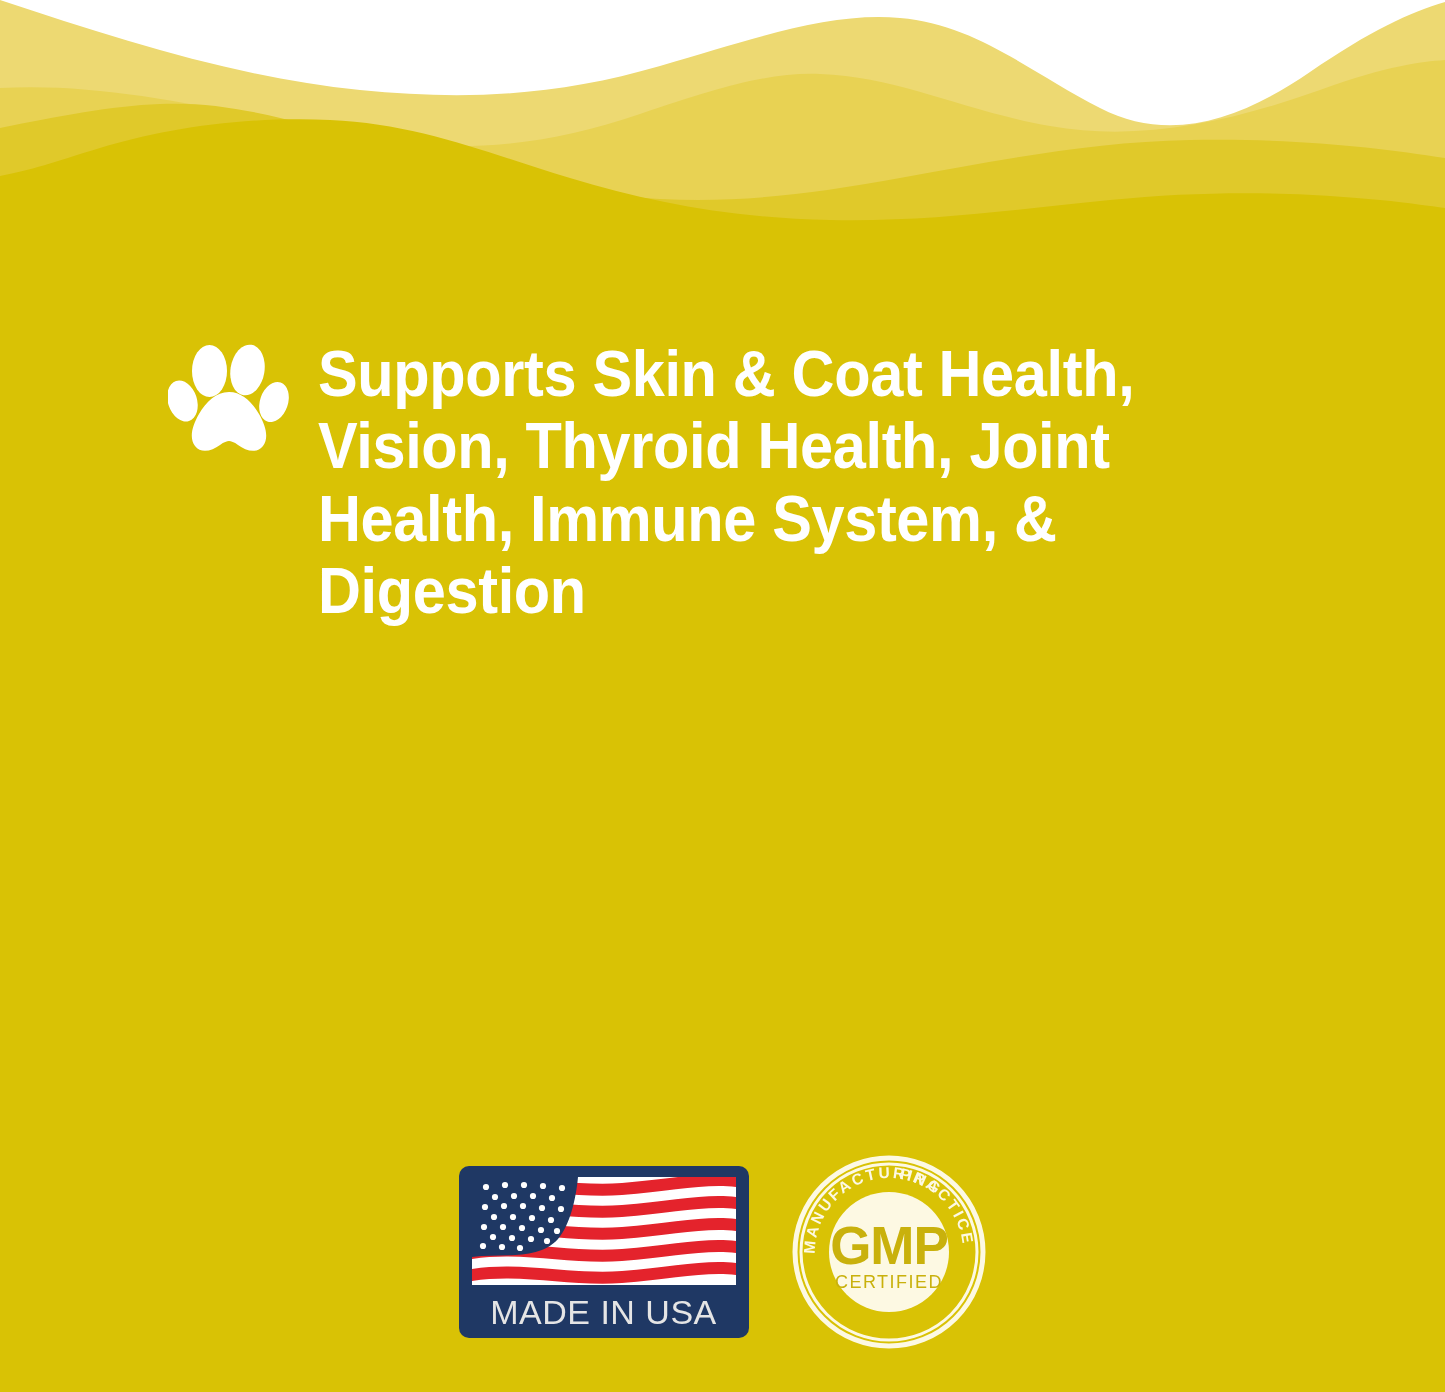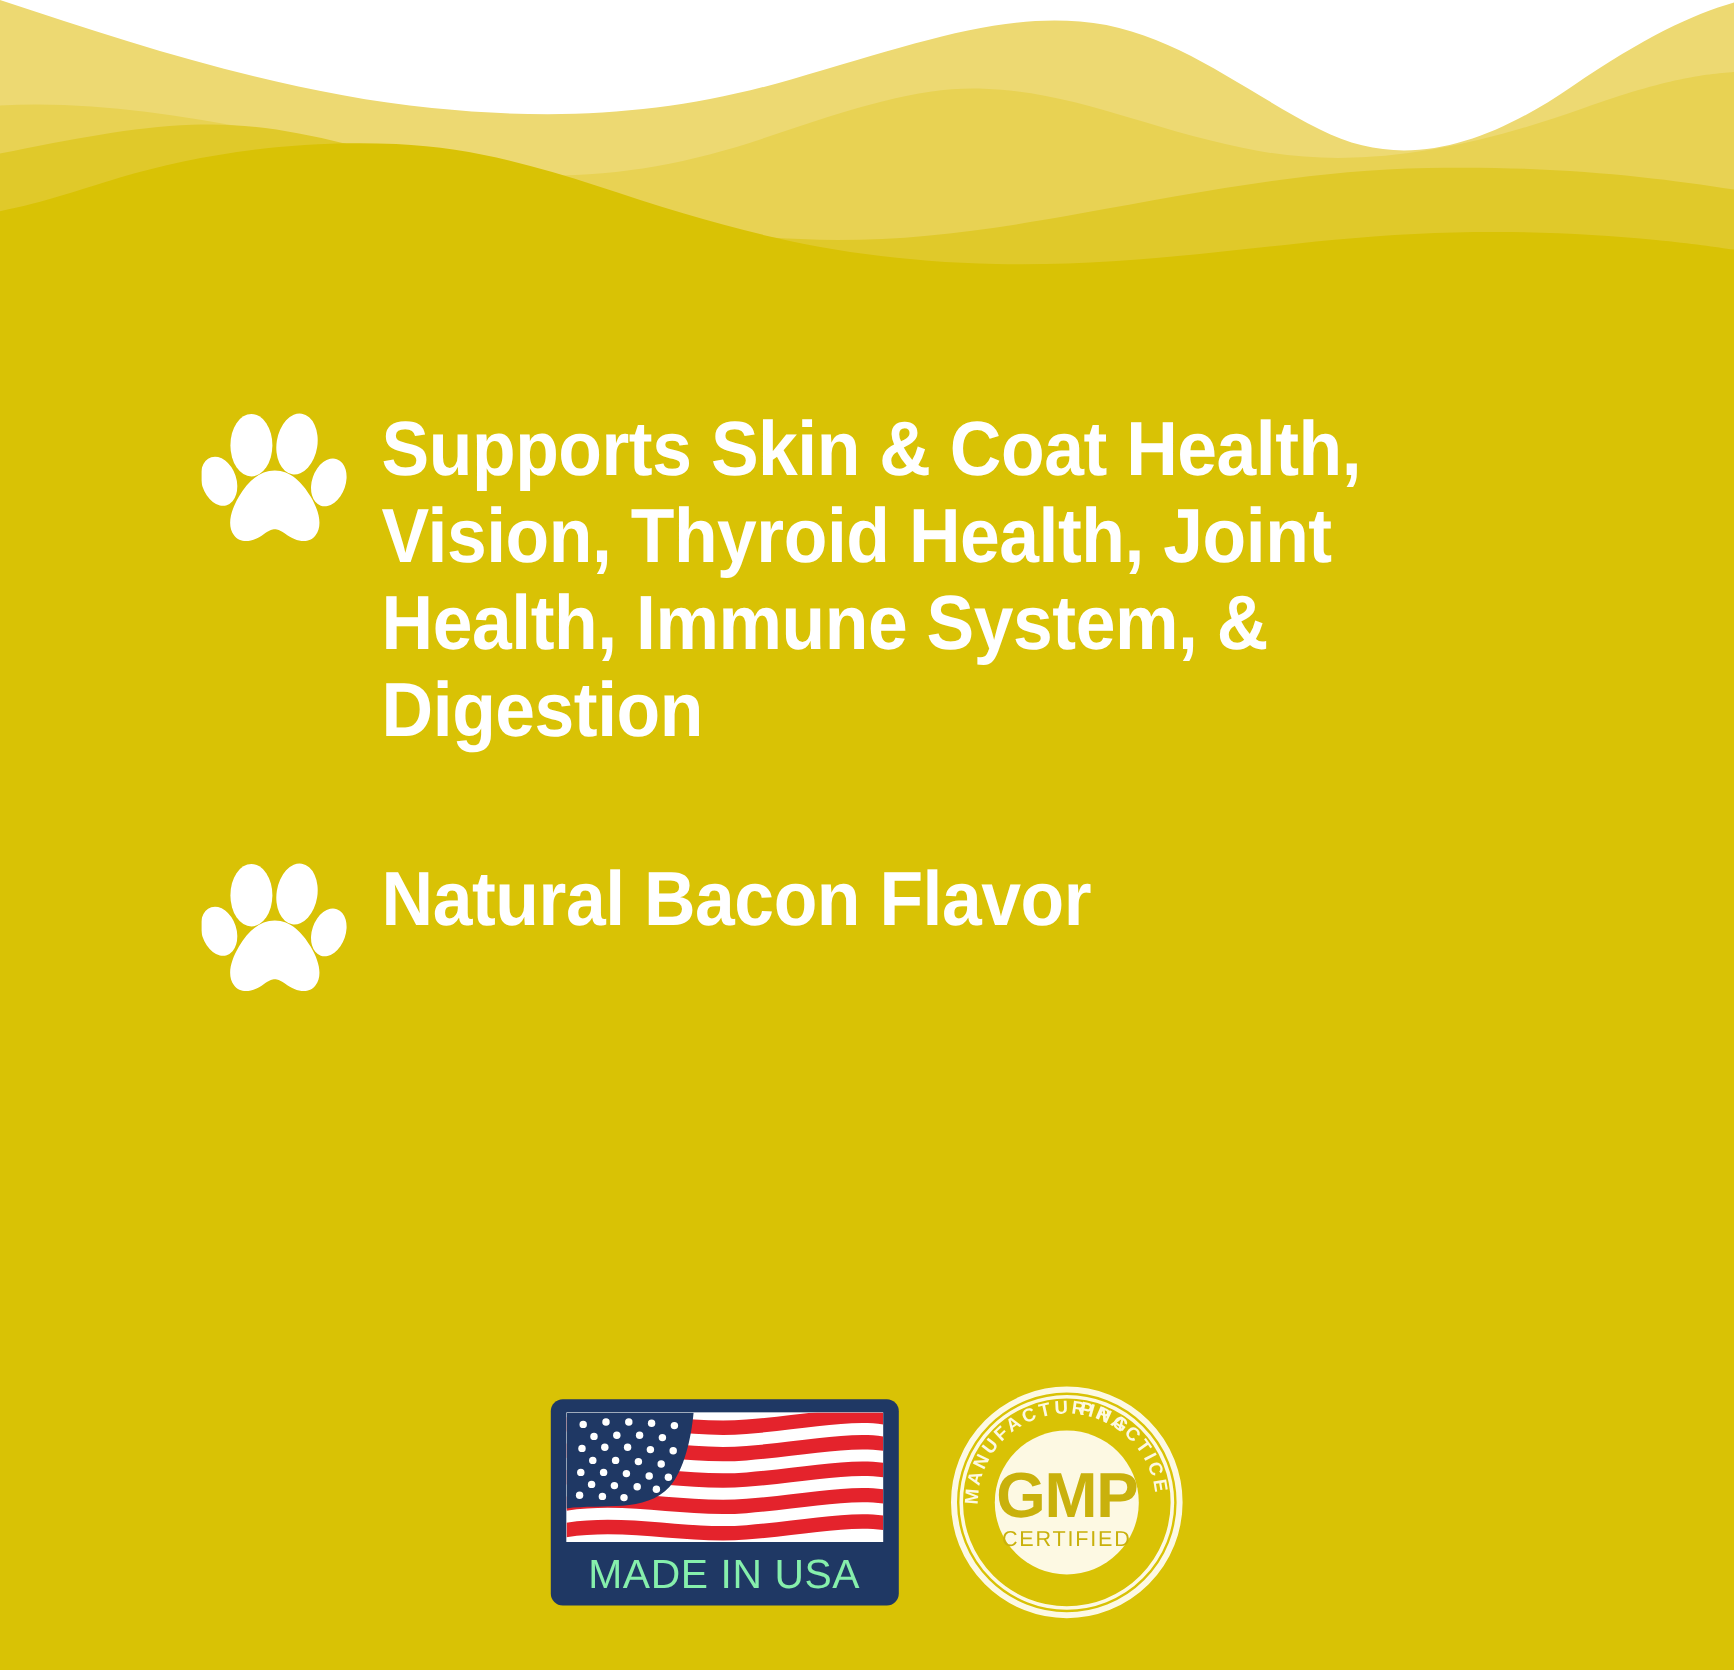--- a/index.html
+++ b/index.html
@@ -106,21 +106,21 @@
   .usa-flag-wrap {
     width: 264px;
     height: 108px;
     margin-top: 11px;
     background: #ffffff;
     overflow: hidden;
     position: relative;
   }
   .usa-flag-wrap svg { display:block; width: 264px; height: 108px; }
   .usa-label {
-    color: #86efac;
+    color: #e5e5e5;
     font-family: "Liberation Sans", sans-serif;
     font-size: 34px;
     font-weight: normal;
     letter-spacing: 0.5px;
     line-height: 1;
     margin-top: 10px;
     transform: scaleX(1.0);
   }
 
   
@@ -171,36 +171,20 @@
                      C66,98 63,97 61,97 C59,97 56,98 52,101 C44,107 33,110 27,102
                      C21,94 24,82 31,70 C38,58 48,48 61,48 Z"></path>
           </g>
         </svg>
       </span>
       <div class="bullet-text">Supports Skin &amp; Coat Health, Vision, Thyroid Health, Joint Health, Immune System, &amp; Digestion</div>
     </div>
 
     <div class="spacer-1"></div>
 
-    <div class="bullet-row b2">
-      <span class="paw-icon">
-        <svg viewBox="0 0 122 112" xmlns="http://www.w3.org/2000/svg">
-          <g fill="#FFFFFF">
-            <ellipse cx="41.5" cy="27" rx="17.5" ry="26"></ellipse>
-            <ellipse cx="79.5" cy="26" rx="17" ry="25.5" transform="rotate(9 79.5 26)"></ellipse>
-            <ellipse cx="14.5" cy="57" rx="14.5" ry="21" transform="rotate(-18 14.5 57)"></ellipse>
-            <ellipse cx="106" cy="58" rx="14" ry="20.5" transform="rotate(19 106 58)"></ellipse>
-            <path d="M61,48 C74,48 84,58 91,70 C98,82 101,94 95,102 C89,110 78,107 70,101
-                     C66,98 63,97 61,97 C59,97 56,98 52,101 C44,107 33,110 27,102
-                     C21,94 24,82 31,70 C38,58 48,48 61,48 Z"></path>
-          </g>
-        </svg>
-      </span>
-      <div class="bullet-text">Natural Bacon Flavor</div>
-    </div>
 
     <div class="spacer-2"></div>
 
 
   </div>
 
   <div id="badges">
 
     <div class="usa-badge">
       <div class="usa-flag-wrap">

